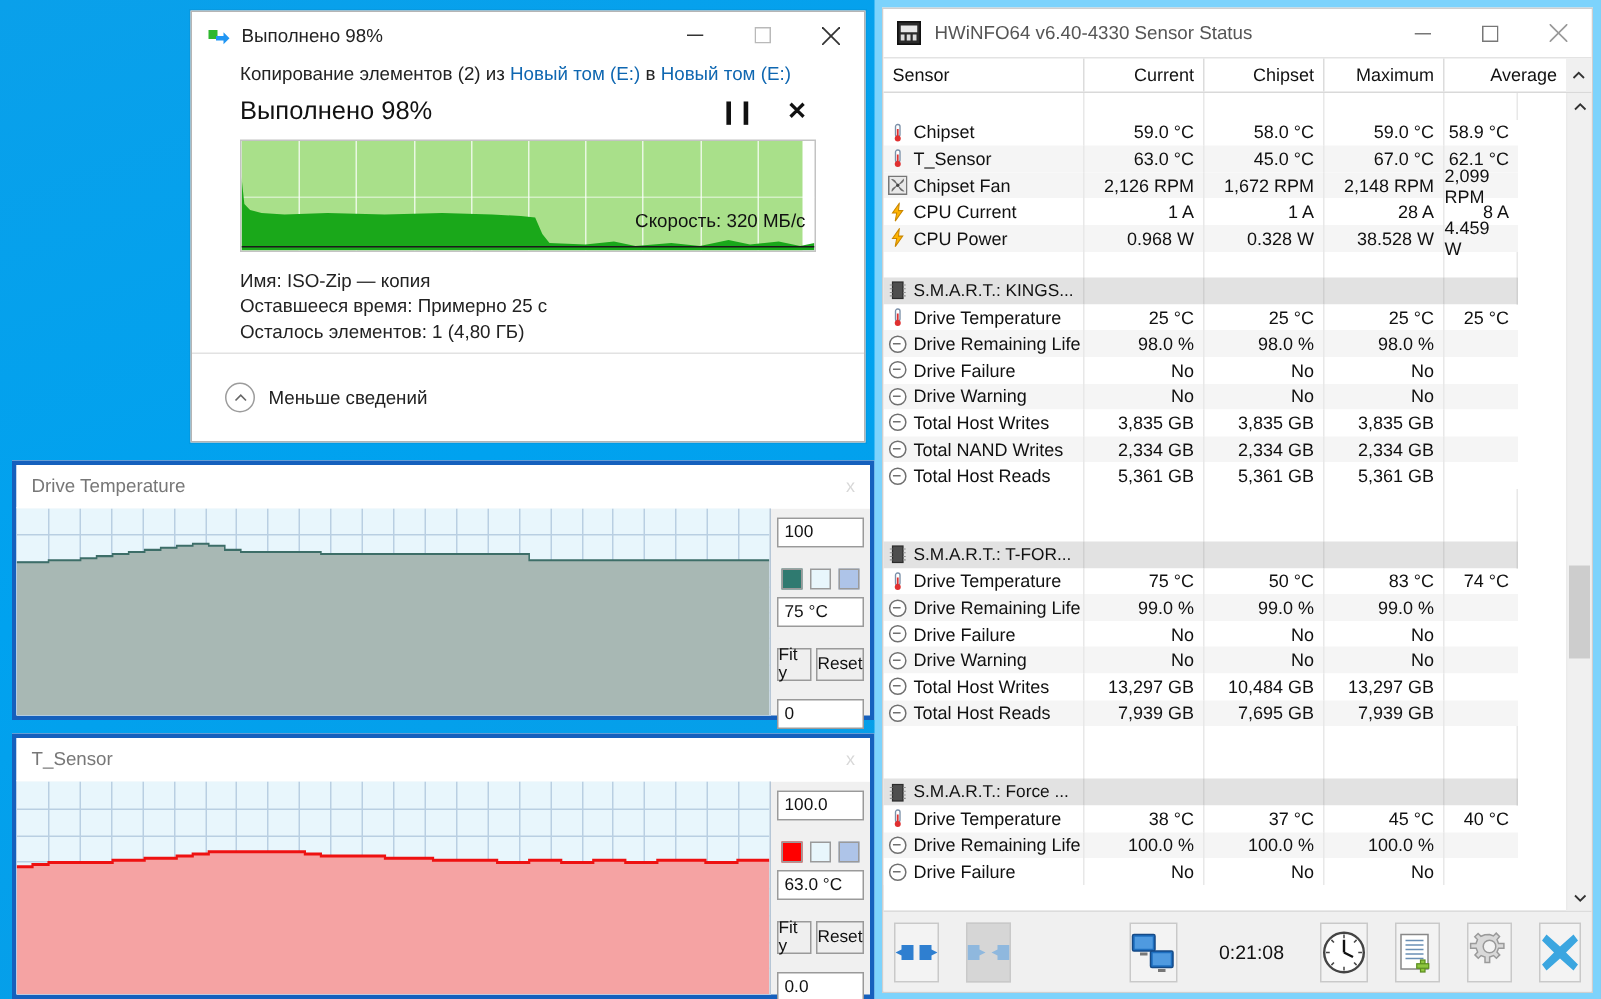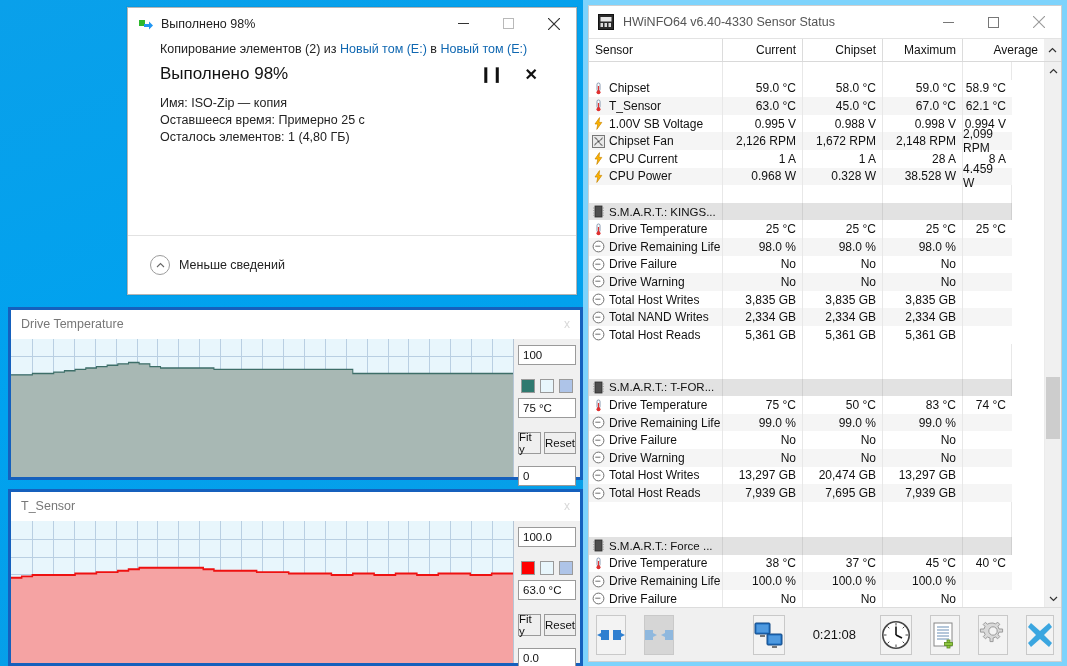--- a/index.html
+++ b/index.html
@@ -204,20 +204,40 @@
     <div class="cd-line1"><span>Копирование элементов (2) из </span><span class="lnk">Новый том (E:)</span><span> в </span><span class="lnk">Новый том (E:)</span></div>
 
     <div class="cd-row2">
       <span class="cd-pct">Выполнено 98%</span>
       <span class="cd-ctrl">
         <span class="cd-pause">❙❙</span>
         <span class="cd-cancel">✕</span>
       </span>
     </div>
 
+    <div id="progress-graph">
+      <div id="pg-fill"></div>
+      <div class="pg-grid">
+        <div class="pg-vline" style="left:10%"></div>
+          <div class="pg-vline" style="left:20%"></div>
+        <div class="pg-vline" style="left:30%"></div>
+          <div class="pg-vline" style="left:40%"></div>
+        <div class="pg-vline" style="left:50%"></div>
+          <div class="pg-vline" style="left:60%"></div>
+        <div class="pg-vline" style="left:70%"></div>
+          <div class="pg-vline" style="left:80%"></div>
+        <div class="pg-vline" style="left:90%"></div>
+        <div class="pg-hline" style="top:50%"></div>
+      </div>
+      <svg id="pg-curve" viewBox="0 0 400 75" preserveAspectRatio="none">
+        <path d="M0,26 L2,44 L6,48 L14,50 L30,51 L60,50 L100,51 L140,50 L175,51 L195,52 L205,53 L210,64 L215,70 L240,71 L260,69 L275,72 L300,70 L320,72 L340,68 L355,71 L375,69 L390,72 L400,70 L400,75 L0,75 Z" fill="#1aa81a"></path>
+      </svg>
+      <div id="pg-baseline"></div>
+      <div id="pg-speed">Скорость: 320 МБ/с</div>
+    </div>
 
     <div class="cd-info">
       <div>
         <span>Имя:</span>
         <span>ISO-Zip — копия</span>
       </div>
       <div>
         <span>Оставшееся время:</span>
         <span>Примерно 25 с</span>
       </div>
@@ -441,32 +461,20 @@
                     <rect x="5.9" y="4" width="1.2" height="5" fill="#e03030"></rect>
                     <circle cx="6.5" cy="10.3" r="2" fill="#e03030"></circle>
                   </svg></span>
                 <span>T_Sensor</span>
               </span>
               <span class="c num">63.0 °C</span>
               <span class="c num">45.0 °C</span>
               <span class="c num">67.0 °C</span>
               <span class="c last">62.1 °C</span>
             </div>
-            <div class="srow even">
-              <span class="c name">
-                <span class="ico"><svg width="13" height="13" viewBox="0 0 13 13">
-                    <path d="M7.5 0.6 L3 7 h2.8 L4.8 12.4 L9.8 5.4 H7 Z" fill="#ffb400" stroke="#c98600" stroke-width="0.7"></path>
-                  </svg></span>
-                <span>1.00V SB Voltage</span>
-              </span>
-              <span class="c num">0.995 V</span>
-              <span class="c num">0.988 V</span>
-              <span class="c num">0.998 V</span>
-              <span class="c last">0.994 V</span>
-            </div>
             <div class="srow odd">
               <span class="c name">
                 <span class="ico"><svg width="13" height="13" viewBox="0 0 13 13">
                     <rect x="0.5" y="0.5" width="12" height="12" fill="#e9e9e9" stroke="#777"></rect>
                     <path d="M6.5 6.5 L2 2.5 q2.6-1 4.5 4M6.5 6.5 L10.5 2 q1 2.6-4 4.5M6.5 6.5 L11 10.5 q-2.6 1-4.5-4M6.5 6.5 L2.5 11 q-1-2.6 4-4.5" fill="#6e6e6e"></path>
                     <circle cx="6.5" cy="6.5" r="1.1" fill="#444"></circle>
                   </svg></span>
                 <span>Chipset Fan</span>
               </span>
               <span class="c num">2,126 RPM</span>
@@ -710,21 +718,21 @@
             </div>
             <div class="srow even">
               <span class="c name">
                 <span class="ico"><svg width="13" height="13" viewBox="0 0 13 13">
                     <circle cx="6.5" cy="6.5" r="5.4" fill="#fff" stroke="#707070" stroke-width="1"></circle>
                     <line x1="3.3" y1="6.2" x2="8.4" y2="6.2" stroke="#707070" stroke-width="1"></line>
                   </svg></span>
                 <span>Total Host Writes</span>
               </span>
               <span class="c num">13,297 GB</span>
-              <span class="c num">20,474 GB</span>
+              <span class="c num">10,484 GB</span>
               <span class="c num">13,297 GB</span>
               <span class="c last"></span>
             </div>
             <div class="srow odd">
               <span class="c name">
                 <span class="ico"><svg width="13" height="13" viewBox="0 0 13 13">
                     <circle cx="6.5" cy="6.5" r="5.4" fill="#fff" stroke="#707070" stroke-width="1"></circle>
                     <line x1="3.3" y1="6.2" x2="8.4" y2="6.2" stroke="#707070" stroke-width="1"></line>
                   </svg></span>
                 <span>Total Host Reads</span>

